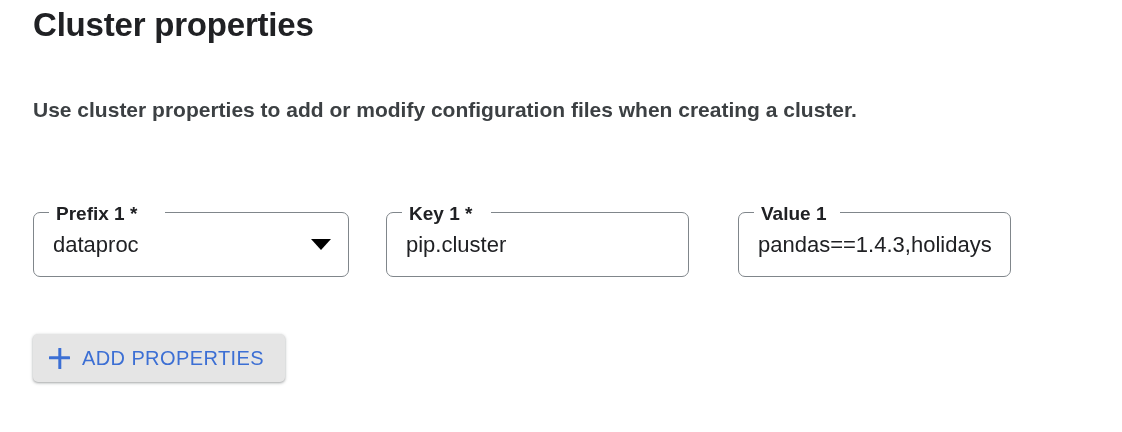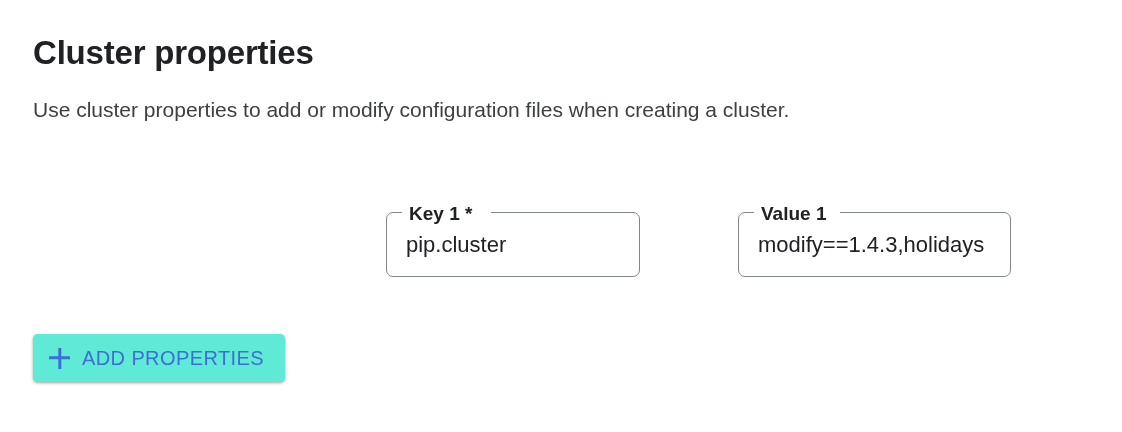--- a/index.html
+++ b/index.html
@@ -14,55 +14,55 @@
     position: relative;
     font-family: "Liberation Sans", sans-serif;
     color: #202124;
     overflow: hidden;
   }
 
   
   .page-title {
     position: absolute;
     left: 33px;
-    top: 32px;
+    top: 4px;
     font-size: 33px;
     font-weight: 700;
     letter-spacing: -0.2px;
     line-height: 42px;
     color: #202124;
     white-space: nowrap;
   }
   .page-subtitle {
     position: absolute;
     left: 33px;
     top: 96px;
     font-size: 21px;
-    font-weight: 400;
+    font-weight: 700;
     line-height: 28px;
     color: #3c4043;
     white-space: nowrap;
   }
 
   
   .form-row {
     position: absolute;
     left: 0;
     top: 195px;
     width: 1122px;
     height: 100px;
   }
 
   .field {
     position: absolute;
     top: 8px;
     height: 74px;
   }
   .field.prefix { left: 33px;  width: 316px; }
-  .field.key    { left: 386px; width: 254px; }
+  .field.key    { left: 386px; width: 303px; }
   .field.value  { left: 738px; width: 273px; }
 
   
   .outline {
     position: absolute;
     inset: 0;
     pointer-events: none;
   }
   .outline .ol-box {
     position: absolute;
@@ -136,21 +136,21 @@
   
   .add-btn {
     position: absolute;
     left: 33px;
     top: 334px;
     height: 48px;
     padding: 0 21px 0 16px;
     display: flex;
     align-items: center;
     gap: 12px;
-    background: #5eead4;
+    background: #e5e5e5;
     border: none;
     border-radius: 5px;
     box-shadow: 0 1px 2px 0 rgba(60,64,67,.30), 0 1px 3px 1px rgba(60,64,67,.15);
     cursor: pointer;
     font-family: "Liberation Sans", sans-serif;
   }
   .plus-icon {
     position: relative;
     width: 21px;
     height: 21px;
@@ -187,40 +187,51 @@
 <body>
 
 <div>
 
   <div class="page-title">Cluster properties</div>
 
   <div class="page-subtitle">Use cluster properties to add or modify configuration files when creating a cluster.</div>
 
   <div class="form-row">
 
+    <div class="field prefix">
+      <div class="outline">
+        <div class="ol-box"></div>
+        <div class="ol-notch" style="left:16px;width:116px;"></div>
+      </div>
+      <div class="field-label">Prefix 1 *</div>
+      <div class="field-control">
+        <span class="field-value-text">dataproc</span>
+        <span class="select-caret"></span>
+      </div>
+    </div>
 
     <div class="field key">
       <div class="outline">
         <div class="ol-box"></div>
         <div class="ol-notch" style="left:16px;width:89px;"></div>
       </div>
       <div class="field-label">Key 1 *</div>
       <div class="field-control">
         <span class="field-value-text">pip.cluster</span>
       </div>
     </div>
 
     <div class="field value">
       <div class="outline">
         <div class="ol-box"></div>
         <div class="ol-notch" style="left:16px;width:86px;"></div>
       </div>
       <div class="field-label">Value 1</div>
       <div class="field-control">
-        <span class="field-value-text">modify==1.4.3,holidays</span>
+        <span class="field-value-text">pandas==1.4.3,holidays</span>
       </div>
     </div>
 
   </div>
 
   <button class="add-btn">
     <span class="plus-icon"></span>
     <span class="add-btn-label">ADD PROPERTIES</span>
   </button>
 

